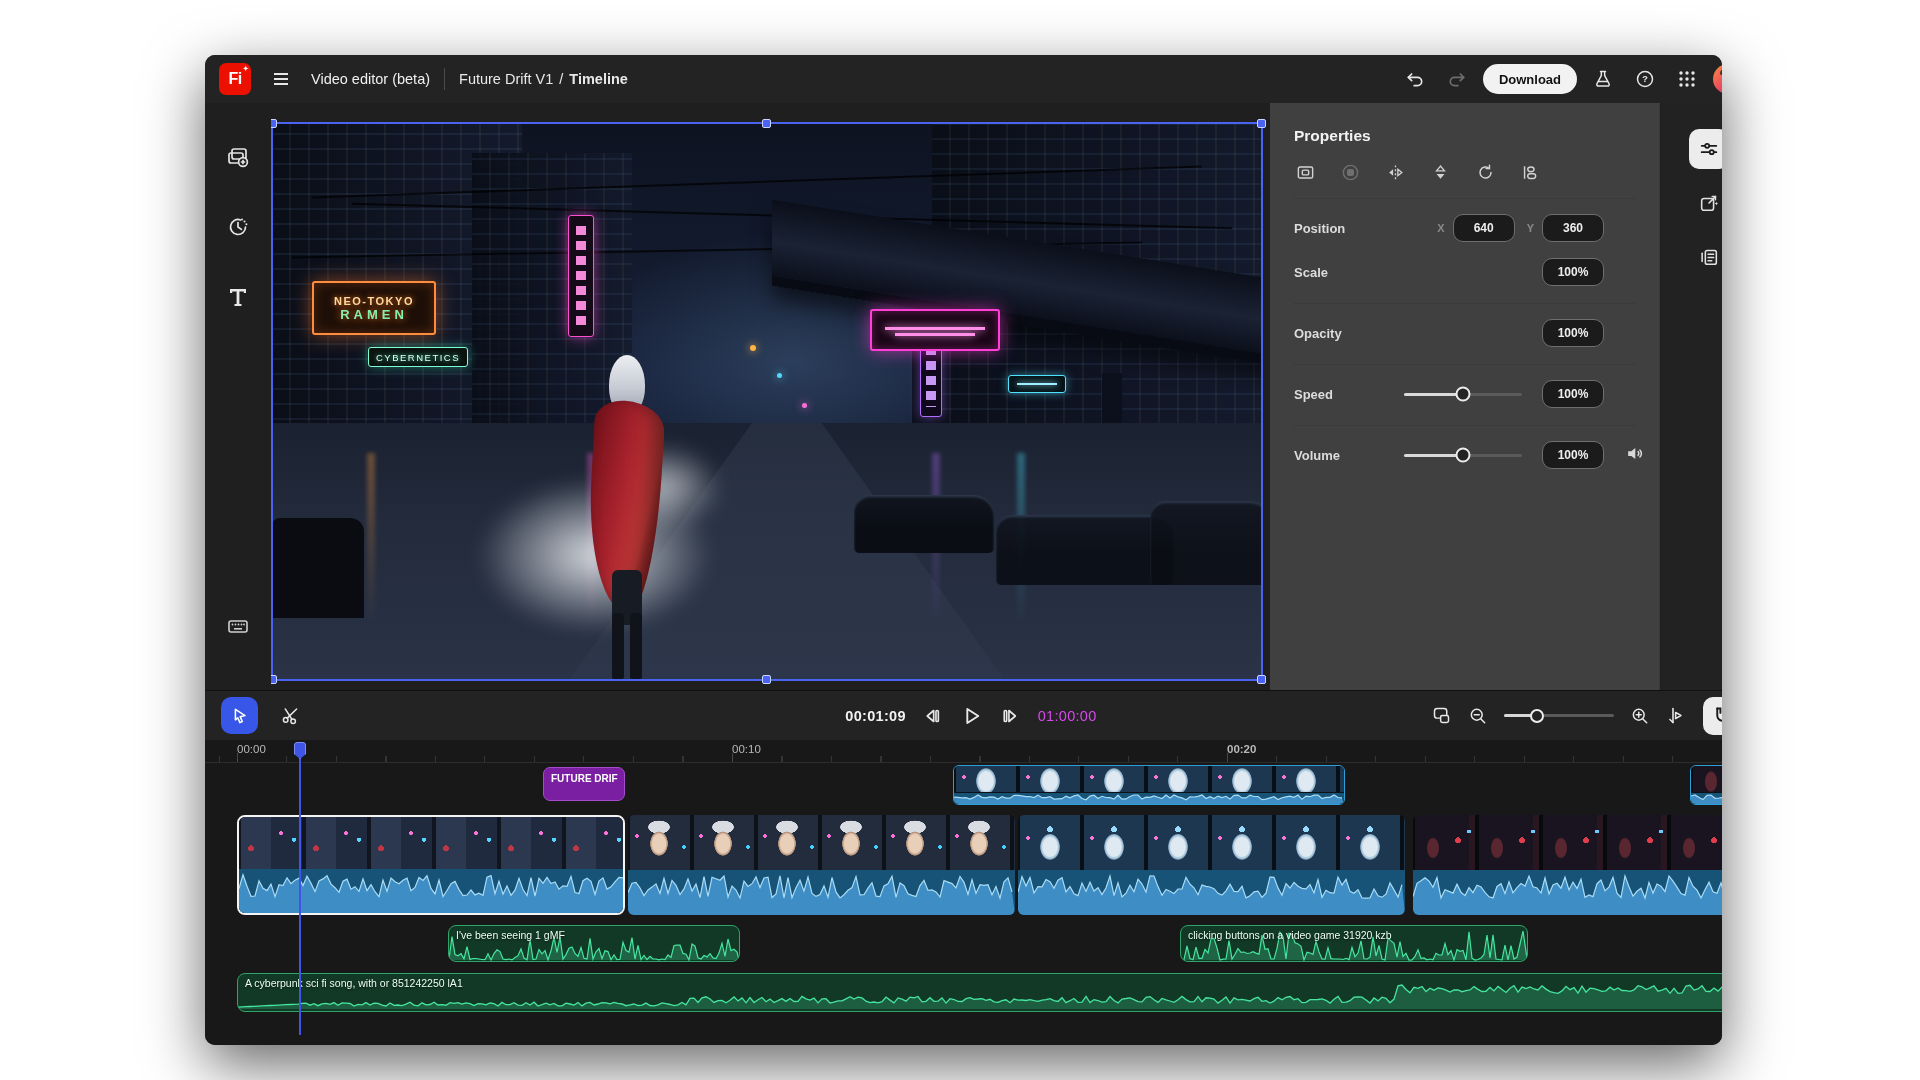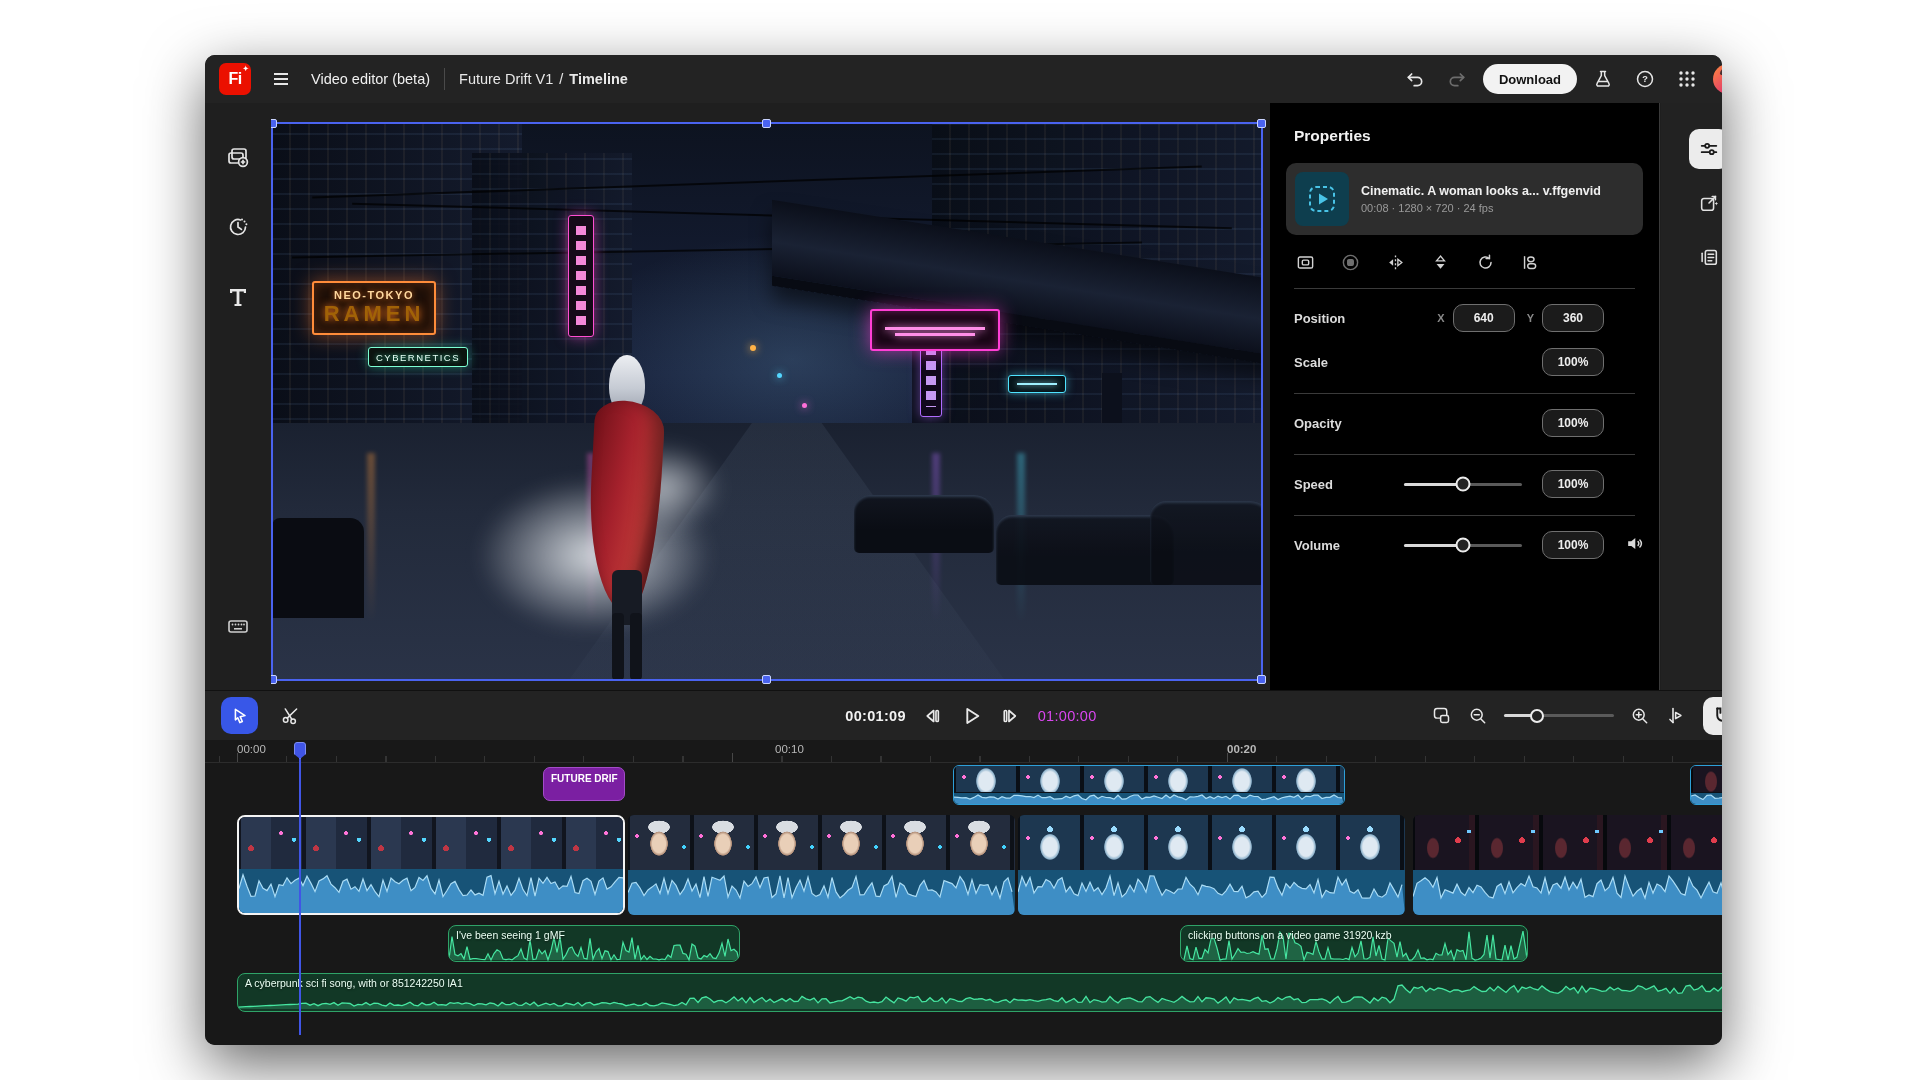--- a/index.html
+++ b/index.html
@@ -68,21 +68,21 @@
     background:linear-gradient(#0b0f1a 0%, #1a2234 55%, #0c101c 100%);
     border-bottom:10px solid #080b13; box-shadow:0 14px 20px rgba(0,0,0,.5);}
   .girder{ width:20px; background:#0c101c; }
   .wire{ height:1.5px; background:rgba(0,0,0,.7); }
   .neon{ border-radius:3px; display:flex; align-items:center; justify-content:center; flex-direction:column; }
   .bars-v{ background:repeating-linear-gradient(180deg, currentColor 0 9px, transparent 9px 15px);
            width:10px; margin:6px auto; opacity:.95;}
   .ramen-sign{ left:40px; top:158px; width:124px; height:54px; background:#1d0f08;
     border:2px solid #ff8c3a; box-shadow:0 0 20px rgba(255,120,40,.5), inset 0 0 12px rgba(255,120,40,.25);}
   .ramen-sign .l1{ color:#ffd9a0; font-size:11px; letter-spacing:1.5px; text-shadow:0 0 6px #ff7b1f; font-weight:bold;}
-  .ramen-sign .l2{ color:#a16207; font-size:22px; letter-spacing:4px; font-weight:bold; text-shadow:0 0 9px #ff7b1f;}
+  .ramen-sign .l2{ color:#86efac; font-size:13px; letter-spacing:4px; font-weight:bold; text-shadow:0 0 9px #ff7b1f;}
   .cyber-sign{ left:96px; top:224px; width:100px; height:20px; background:#0c130f; border:1px solid #7dffd4;
     box-shadow:0 0 12px rgba(60,255,190,.4);}
   .cyber-sign span{ color:#e9fff6; font-size:9.5px; letter-spacing:1.5px; text-shadow:0 0 5px #3affc2;}
   .road{ left:0; top:300px; right:0; bottom:0;
     background:linear-gradient(180deg,#1a2130 0%, #222a3b 35%, #2a3347 100%);}
   .road-light{ left:30%; top:0; width:44%; height:100%; opacity:.5;
     background:linear-gradient(180deg, rgba(150,175,205,.18), rgba(150,175,205,.05));
     clip-path:polygon(42% 0, 58% 0, 100% 100%, 0 100%);}
   .streak{ top:330px; width:8px; height:170px; opacity:.34; filter:blur(2px);}
   .steam{ border-radius:50%; filter:blur(9px);
@@ -93,21 +93,21 @@
   .woman{ left:318px; top:232px; width:74px; height:325px; }
   .hair{ left:19px; top:0; width:36px; height:60px; border-radius:50% 50% 46% 46%;
          background:linear-gradient(180deg,#eceef2 0%, #c6cbd4 55%, #9aa1ad 100%);}
   .cape{ left:0; top:46px; width:70px; height:212px; transform:rotate(3deg);
     background:linear-gradient(100deg,#6e1018 0%, #a5212c 40%, #c23a38 72%, #83161f 100%);
     border-radius:42% 58% 38% 62% / 10% 14% 72% 62%;
     box-shadow:inset -10px -8px 18px rgba(0,0,0,.45);}
   .body-dark{ left:22px; top:215px; width:30px; height:55px; background:#171b24; border-radius:6px;}
   .leg{ top:258px; width:12px; height:67px; background:#10131a; border-radius:4px;}
   
-  .props{ position:absolute; left:1065px; top:48px; width:390px; height:587px; background:#000000;
+  .props{ position:absolute; left:1065px; top:48px; width:390px; height:587px; background:#404040;
           border-right:1px solid #3a3a3a; z-index:15; color:#d8d8d8;}
   .props h2{ font-size:15.5px; color:#f2f2f2; margin:24px 0 0 24px; font-weight:bold;}
   .clip-card{ margin:18px 16px 0 16px; background:#2d2d2d; border-radius:10px; padding:9px; display:flex; gap:12px; align-items:center;}
   .clip-thumb{ width:54px; height:54px; border-radius:8px; background:#0e3e4e; display:flex; align-items:center; justify-content:center; flex:none;}
   .clip-title{ font-size:12.5px; color:#f0f0f0; font-weight:bold; white-space:nowrap; overflow:hidden;}
   .clip-meta{ font-size:11px; color:#9a9a9a; margin-top:4px;}
   .proprow-icons{ display:flex; gap:26px; margin:18px 0 0 26px; color:#d2d2d2;}
   .pdivider{ height:1px; background:#3a3a3a; margin:16px 24px 0 24px;}
   .prow{ display:flex; align-items:center; margin:14px 55px 0 24px; height:30px; position:relative;font-weight:bold;}
   .prow .lab{ font-size:13px; color:#dcdcdc; flex:1;}
@@ -377,32 +377,20 @@
     <div class="handle h-tl"></div>
     <div class="handle h-tr"></div>
     <div class="handle h-bl"></div>
     <div class="handle h-br"></div>
     <div class="handle h-tc"></div>
     <div class="handle h-bc"></div>
   </div>
 
   <div class="props">
     <h2>Properties</h2>
-    <div class="clip-card">
-      <div class="clip-thumb">
-        <svg width="34" height="34" viewBox="0 0 34 34" fill="none">
-              <rect x="5" y="5" width="24" height="24" rx="6" stroke="#49c3e6" stroke-width="2" stroke-dasharray="4 3"></rect>
-              <path d="M14 11.5 L23 17 L14 22.5 Z" fill="#49c3e6"></path>
-            </svg>
-      </div>
-      <div>
-        <div class="clip-title">Cinematic. A woman looks a... v.ffgenvid</div>
-        <div class="clip-meta">00:08 · 1280 × 720 · 24 fps</div>
-      </div>
-    </div>
     <div class="proprow-icons">
       <svg width="19" height="19" viewBox="0 0 24 24" fill="none" stroke="currentColor" stroke-width="1.8">
             <rect x="3" y="5" width="18" height="14" rx="2"></rect>
             <rect x="8" y="9" width="8" height="6" rx="1.5"></rect>
           </svg>
       <svg width="19" height="19" viewBox="0 0 24 24" fill="none" stroke="#6f6f6f" stroke-width="1.8">
             <circle cx="12" cy="12" r="9"></circle>
             <rect x="8.5" y="8.5" width="7" height="7" rx="1.5" fill="#6f6f6f"></rect>
           </svg>
       <svg width="19" height="19" viewBox="0 0 24 24" fill="none" stroke="currentColor" stroke-width="1.7">
@@ -570,21 +558,21 @@
               <path d="M6 4 h3.6 v5"></path>
               <path d="M18 4 h-3.6 v5"></path>
             </svg>
       </button>
     </div>
   </div>
 
   <div class="tl-region">
     <div class="ruler">
       <span class="rlabel" style="left:32px;">00:00</span>
-      <span class="rlabel" style="left:527px;margin-left:43px;">00:10</span>
+      <span class="rlabel" style="left:527px;">00:10</span>
       <span class="rlabel" style="left:1022px;font-weight:bold;">00:20</span>
       <span class="rlabel" style="left:1517px;">00:30</span>
     </div>
 
     <div class="clip clip-purple" style="left:338px;top:27px;width:82px;height:34px;">
       <span>FUTURE DRIF</span>
     </div>
     <div class="clip clip-blue" style="left:748px;top:25px;width:392px;height:40px;background:#0d1118;">
       <div class="film film-robots" style="height:26px;"></div>
       <div class="waveband" style="height:11px;">

